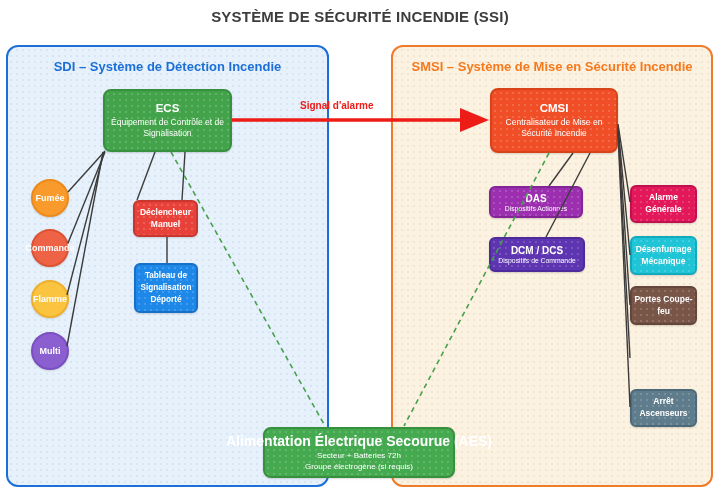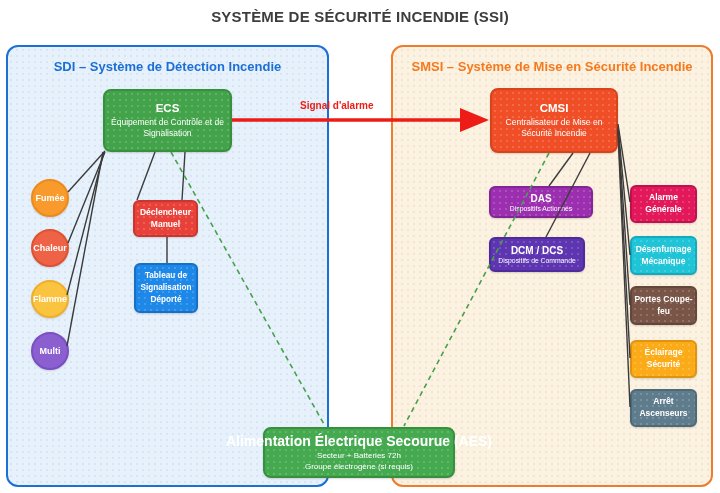--- a/index.html
+++ b/index.html
@@ -44,21 +44,21 @@
   .ecs   { left:103px; top:89px;  width:129px; height:63px; background-color:#43a34a; border-color:#37903e; }
   .cmsi  { left:490px; top:88px;  width:128px; height:65px; background-color:#ef4e26; border-color:#d8431a; }
   .ecs .t1, .cmsi .t1 { font-size:11.5px; margin-bottom:3px; }
   .ecs .t2, .cmsi .t2 { font-size:8.5px; line-height:1.3; padding:0 0; }
 
   .decl  { left:133px; top:200px; width:65px; height:37px; background-color:#e8413a; border-color:#c8362f; border-radius:6px; }
   .decl .t1 { font-size:8.5px; line-height:1.35; }
   .tabl  { left:134px; top:263px; width:64px; height:50px; background-color:#1e88e8; border-color:#1670c8; border-radius:6px; }
   .tabl .t1 { font-size:8.2px; font-weight:bold; line-height:1.45; padding:0 2px; }
 
-  .das   { left:489px; top:186px; width:104px; height:32px; background-color:#9c2fb0; border-color:#832596; border-radius:6px; }
+  .das   { left:489px; top:186px; width:94px; height:32px; background-color:#9c2fb0; border-color:#832596; border-radius:6px; }
   .dcm   { left:489px; top:237px; width:96px; height:35px; background-color:#5e35b1; border-color:#4e2b9a; border-radius:6px; }
   .das .t1, .dcm .t1 { font-size:10px; }
   .das .t2, .dcm .t2 { font-size:6.8px; margin-top:1px; }
 
   .outbox { left:630px; width:67px; height:38px; border-radius:6px; }
   .outbox .t1 { font-size:8.5px; line-height:1.4; padding:0 2px; }
   .out-0 { top:185px; background-color:#e2185b; border-color:#c01050; }
   .out-1 { top:236px; height:39px; background-color:#1fc4d6; border-color:#12aabc; }
   .out-2 { top:286px; height:39px; background-color:#795548; border-color:#64463b; }
   .out-3 { top:340px; background-color:#fbab17; border-color:#e09310; }
@@ -106,21 +106,21 @@
 
   <div class="node ecs">
     <div class="t1">ECS</div>
     <div class="t2">Équipement de Contrôle et de Signalisation</div>
   </div>
 
   <div class="circle cir-0">
     <span>Fumée</span>
   </div>
   <div class="circle cir-1">
-    <span>Chaleur</span>
+    <span>Commande</span>
   </div>
   <div class="circle cir-2">
     <span>Flamme</span>
   </div>
   <div class="circle cir-3">
     <span>Multi</span>
   </div>
 
   <div class="node decl">
     <div class="t1" style="font-weight:bold">Déclencheur Manuel</div>
@@ -146,23 +146,20 @@
   </div>
 
   <div class="node outbox out-0">
     <div class="t1" style="font-weight:bold">Alarme Générale</div>
   </div>
   <div class="node outbox out-1">
     <div class="t1" style="font-weight:bold">Désenfumage Mécanique</div>
   </div>
   <div class="node outbox out-2">
     <div class="t1" style="font-weight:bold">Portes Coupe-feu</div>
-  </div>
-  <div class="node outbox out-3">
-    <div class="t1" style="font-weight:bold">Éclairage Sécurité</div>
   </div>
   <div class="node outbox out-4">
     <div class="t1" style="font-weight:bold">Arrêt Ascenseurs</div>
   </div>
 
   <div class="node aes">
     <div class="t1">Alimentation Électrique Secourue (AES)</div>
     <div class="t2">Secteur + Batteries 72h</div>
     <div class="t2">Groupe électrogène (si requis)</div>
   </div>

